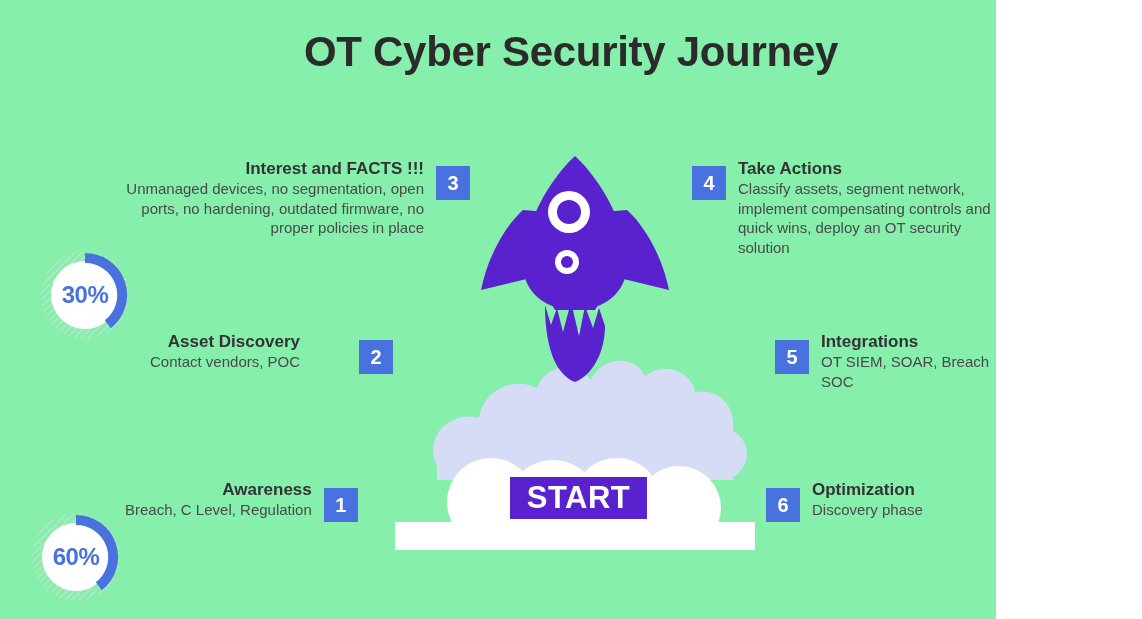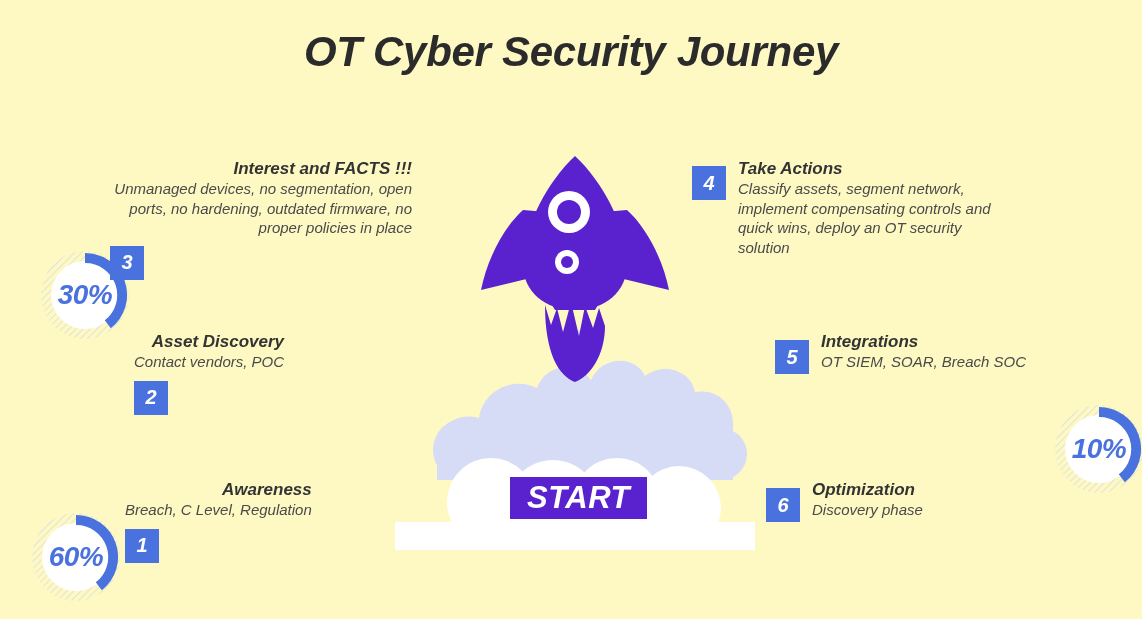--- a/index.html
+++ b/index.html
@@ -7,25 +7,24 @@
     margin: 0;
     padding: 0;
     background: #ffffff;
   }
   body {
     font-family: "Liberation Sans", sans-serif;
     -webkit-font-smoothing: antialiased;
   }
   #canvas {
     position: relative;
-    width: 1142px;
+    width: 996px;
     height: 619px;
-    background: #fef9c3;
+    background: #86efac;
     overflow: hidden;
-    font-style: italic;
   }
 
   
   .page-title {
     position: absolute;
     left: 0;
     top: 28px;
     width: 1142px;
     text-align: center;
     font-size: 42px;
@@ -33,21 +32,21 @@
     color: #2b2b2b;
     letter-spacing: -0.3px;
   }
 
   
   .step {
     position: absolute;
     display: flex;
     align-items: flex-start;
   }
-  .step-left { flex-direction: column; }
+  .step-left { flex-direction: row; }
   .step-right { flex-direction: row; }
 
   .step-text-left {
     text-align: right;
     padding-right: 12px;
   }
   .step-text-right {
     text-align: left;
     padding-left: 12px;
   }
@@ -81,21 +80,21 @@
     position: absolute;
   }
   .gauge svg { display: block; }
   .gauge-label {
     position: absolute;
     left: 0; top: 0;
     width: 100%; height: 100%;
     display: flex;
     align-items: center;
     justify-content: center;
-    font-size: 28px;
+    font-size: 24px;
     font-weight: bold;
     color: #4a72de;
     letter-spacing: -0.5px;
     pointer-events: none;
   }
 
   
   .scene {
     position: absolute;
     left: 395px;
@@ -173,21 +172,21 @@
   </div>
 
   <div class="step step-left" style="left:110px; top:158px; width:360px; justify-content:flex-end;">
     <div class="step-text-left">
       <div class="step-title">Interest and FACTS !!!</div>
       <div class="step-desc" style="width:302px;">Unmanaged devices, no segmentation, open ports, no hardening, outdated firmware, no proper policies in place</div>
     </div>
     <div class="badge" style="margin-top:8px;">3</div>
   </div>
 
-  <div class="step step-left" style="left:134px; top:331px; width:243px; justify-content:center;">
+  <div class="step step-left" style="left:150px; top:331px; width:243px; justify-content:space-between;">
     <div class="step-text-left">
       <div class="step-title">Asset Discovery</div>
       <div class="step-desc">Contact vendors, POC</div>
     </div>
     <div class="badge" style="margin-top:9px;">2</div>
   </div>
 
   <div class="step step-left" style="left:125px; top:479px; width:275px; justify-content:flex-start;">
     <div class="step-text-left">
       <div class="step-title">Awareness</div>

